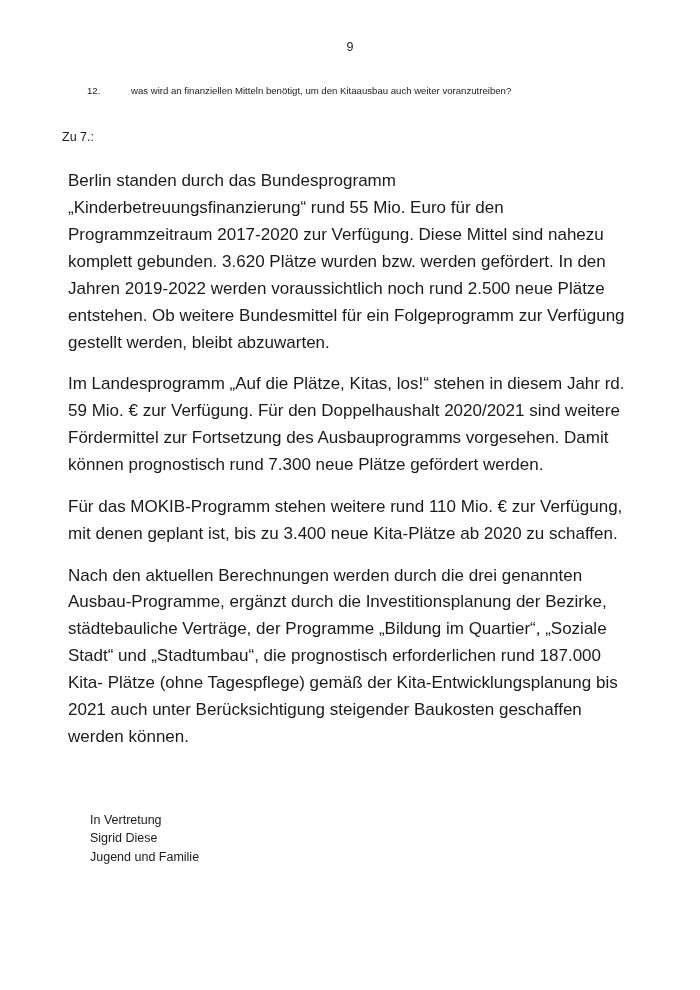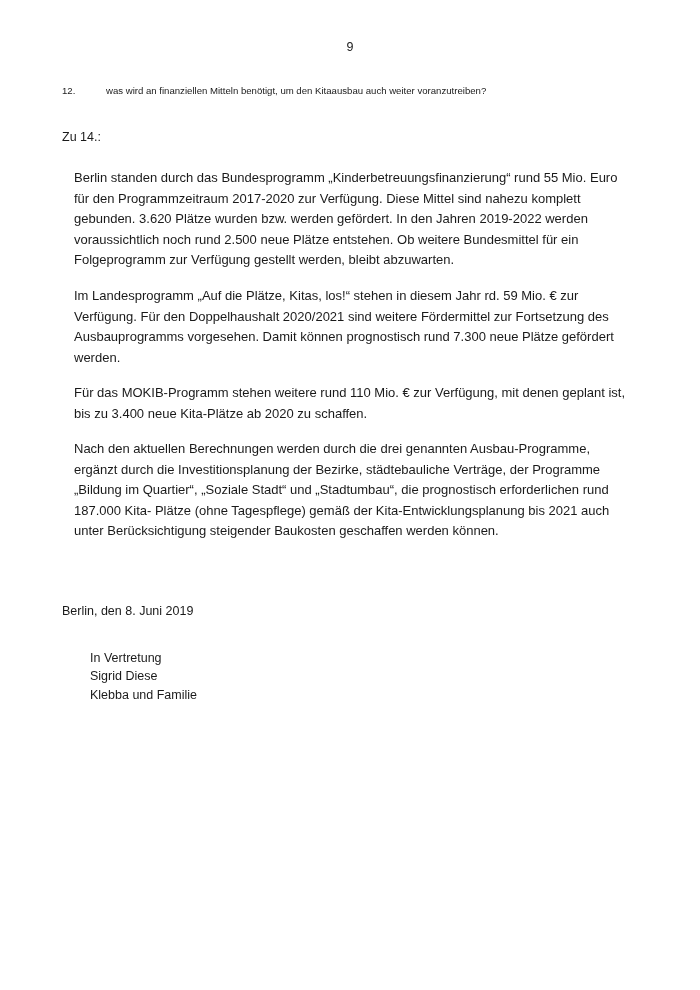--- a/index.html
+++ b/index.html
@@ -35,20 +35,21 @@
     top: 84px;
     left: 62px;
     width: 578px;
   }
   .question-block {
     display: flex;
     font-size: 9.6px;
     line-height: 1.42;
     text-align: justify;
     margin-bottom: 30px;
+    margin-left: 25px;
   }
   .question-number {
     flex: 0 0 auto;
     width: 22px;
     text-align: left;
   }
   .question-text {
     flex: 1 1 auto;
     text-align: justify;
     text-justify: inter-word;
@@ -57,23 +58,23 @@
   .question-text .line3 {
     display: block;
     padding-left: 22px;
   }
   .answer-label {
     font-size: 12.5px;
     line-height: 1.5;
     margin-bottom: 22px;
   }
   .para {
-    font-size: 13px;
+    font-size: 17px;
     line-height: 1.58;
-    margin: 0 0 15px 12px;
+    margin: 0 0 15px 6px;
     width: 560px;
   }
   .signature-block {
     margin-top: 60px;
   }
   .sig-date {
     font-size: 12.5px;
     line-height: 1.5;
     margin-bottom: 28px;
   }
@@ -95,30 +96,29 @@
 
   <div class="content">
 
     <div class="question-block">
       <span class="question-number">12.</span>
       <span class="question-text">
         <span class="line3">was wird an finanziellen Mitteln benötigt, um den Kitaausbau auch weiter voranzutreiben?</span>
       </span>
     </div>
 
-    <div class="answer-label">Zu 14.:</div>
+    <div class="answer-label">Zu 7.:</div>
 
     <p class="para">Berlin standen durch das Bundesprogramm „Kinderbetreuungsfinanzierung“ rund 55 Mio. Euro für den Programmzeitraum 2017-2020 zur Verfügung. Diese Mittel sind nahezu komplett gebunden. 3.620 Plätze wurden bzw. werden gefördert. In den Jahren 2019-2022 werden voraussichtlich noch rund 2.500 neue Plätze entstehen. Ob weitere Bundesmittel für ein Folgeprogramm zur Verfügung gestellt werden, bleibt abzuwarten.</p>
     <p class="para">Im Landesprogramm „Auf die Plätze, Kitas, los!“ stehen in diesem Jahr rd. 59 Mio. € zur Verfügung. Für den Doppelhaushalt 2020/2021 sind weitere Fördermittel zur Fortsetzung des Ausbauprogramms vorgesehen. Damit können prognostisch rund 7.300 neue Plätze gefördert werden.</p>
     <p class="para">Für das MOKIB-Programm stehen weitere rund 110 Mio. € zur Verfügung, mit denen geplant ist, bis zu 3.400 neue Kita-Plätze ab 2020 zu schaffen.</p>
     <p class="para">Nach den aktuellen Berechnungen werden durch die drei genannten Ausbau-Programme, ergänzt durch die Investitionsplanung der Bezirke, städtebauliche Verträge, der Programme „Bildung im Quartier“, „Soziale Stadt“ und „Stadtumbau“, die prognostisch erforderlichen rund 187.000 Kita- Plätze (ohne Tagespflege) gemäß der Kita-Entwicklungsplanung bis 2021 auch unter Berücksichtigung steigender Baukosten geschaffen werden können.</p>
 
     <div class="signature-block">
-      <div class="sig-date">Berlin, den 8. Juni 2019</div>
       <div class="sig-lines">
         <div>In Vertretung</div>
         <div>Sigrid Diese</div>
-        <div>Klebba und Familie</div>
+        <div>Jugend und Familie</div>
       </div>
     </div>
 
   </div>
 </div>
 
 </body></html>

